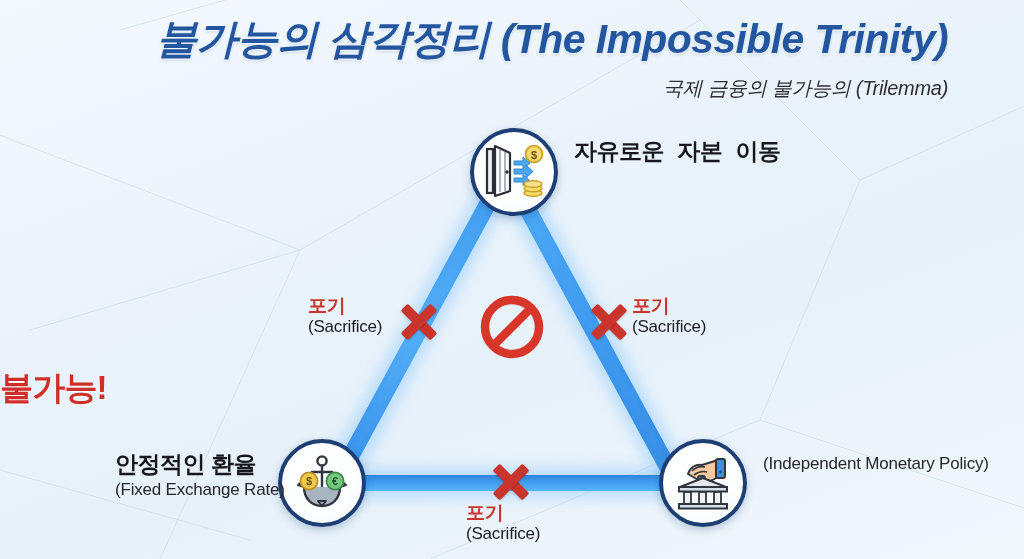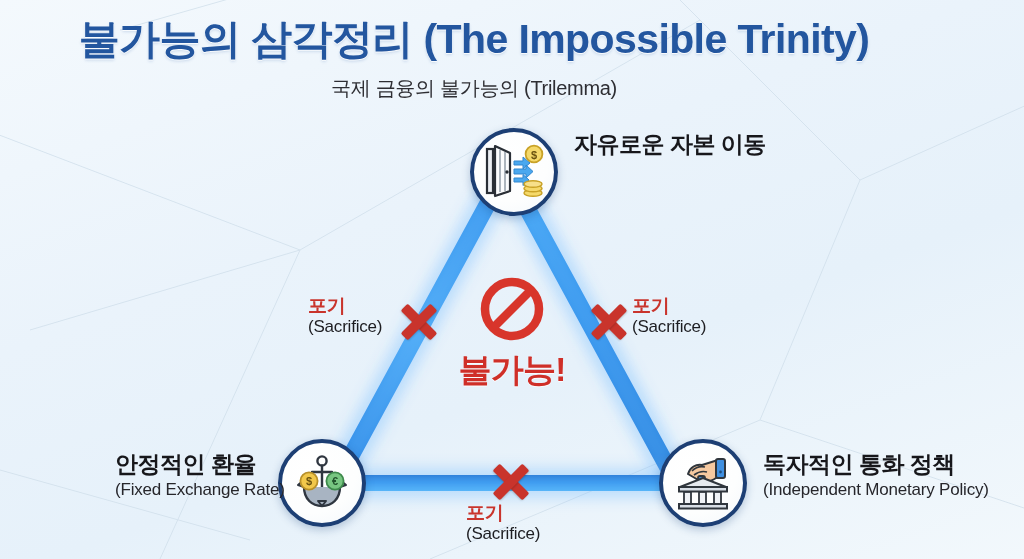--- a/index.html
+++ b/index.html
@@ -30,22 +30,23 @@
     inset: 0;
     pointer-events: none;
   }
 
   
   .header {
     position: absolute;
     top: 0;
     left: 0;
     width: 948px;
-    text-align: center;
+    text-align: right;
     z-index: 6;
+    font-style: italic;
   }
   .title {
     margin: 0;
     padding-top: 12px;
     font-size: 41px;
     font-weight: 700;
     letter-spacing: -0.6px;
     color: #23569f;
     text-shadow: 0 1px 0 rgba(255,255,255,0.85), 0 2px 3px rgba(40,90,160,0.18);
     white-space: nowrap;
@@ -134,21 +135,21 @@
   .label-en {
     font-size: 17px;
     font-weight: 400;
     color: #26262b;
     letter-spacing: -0.2px;
     margin-top: 2px;
   }
 
   
   #node-top      { left: 470px; top: 128px; }
-  #node-top .node-label { left: 104px; top: 4px; text-align: left; }
+  #node-top .node-label { left: 104px; top: 13px; text-align: left; font-family: Liberation Mono, monospace; }
 
   #node-left     { left: 278px; top: 439px; }
   #node-left .node-label { right: 104px; top: 13px; text-align: right; margin-left: 23px; }
   #node-left .node-label { left: auto; }
 
   #node-right    { left: 659px; top: 439px; }
   #node-right .node-label { left: 104px; top: 13px; text-align: left; }
 
   
   .xmark {
@@ -198,23 +199,22 @@
   }
   #sac-left   { left: 308px; top: 296px; width: 92px; }
   #sac-right  { left: 632px; top: 296px; width: 92px; }
   #sac-bottom { left: 466px; top: 503px; width: 92px; }
 
   
   .center {
     position: absolute;
     z-index: 8;
     left: 0;
-    top: 276px;
+    top: 294px;
     width: 1024px;
-    text-align: center;
     pointer-events: none;
   }
   .center > * { pointer-events: auto; }
   .noentry {
     width: 66px;
     height: 66px;
     margin: 0 auto;
   }
   .center-ko {
     margin-top: 6px;
@@ -335,21 +335,20 @@
         <rect x="7" y="33" width="48" height="4.5" fill="#d8dee6" stroke="#30363d" stroke-width="2"></rect>
 
         <rect x="12" y="38" width="7" height="12" fill="#eff2f6" stroke="#30363d" stroke-width="1.8"></rect>
         <rect x="27" y="38" width="7" height="12" fill="#eff2f6" stroke="#30363d" stroke-width="1.8"></rect>
         <rect x="42" y="38" width="7" height="12" fill="#eff2f6" stroke="#30363d" stroke-width="1.8"></rect>
 
         <rect x="7" y="50" width="48" height="4.5" fill="#d8dee6" stroke="#30363d" stroke-width="2"></rect>
       </svg>
     </div>
     <div class="node-label">
-      <div class="label-ko">독자적인 통화 정책</div>
       <div class="label-en">(Independent Monetary Policy)</div>
     </div>
   </div>
 
   <div class="xmark" id="x-left">
       <span></span>
       <span></span>
     </div>
   <div class="xmark" id="x-right">
       <span></span>

